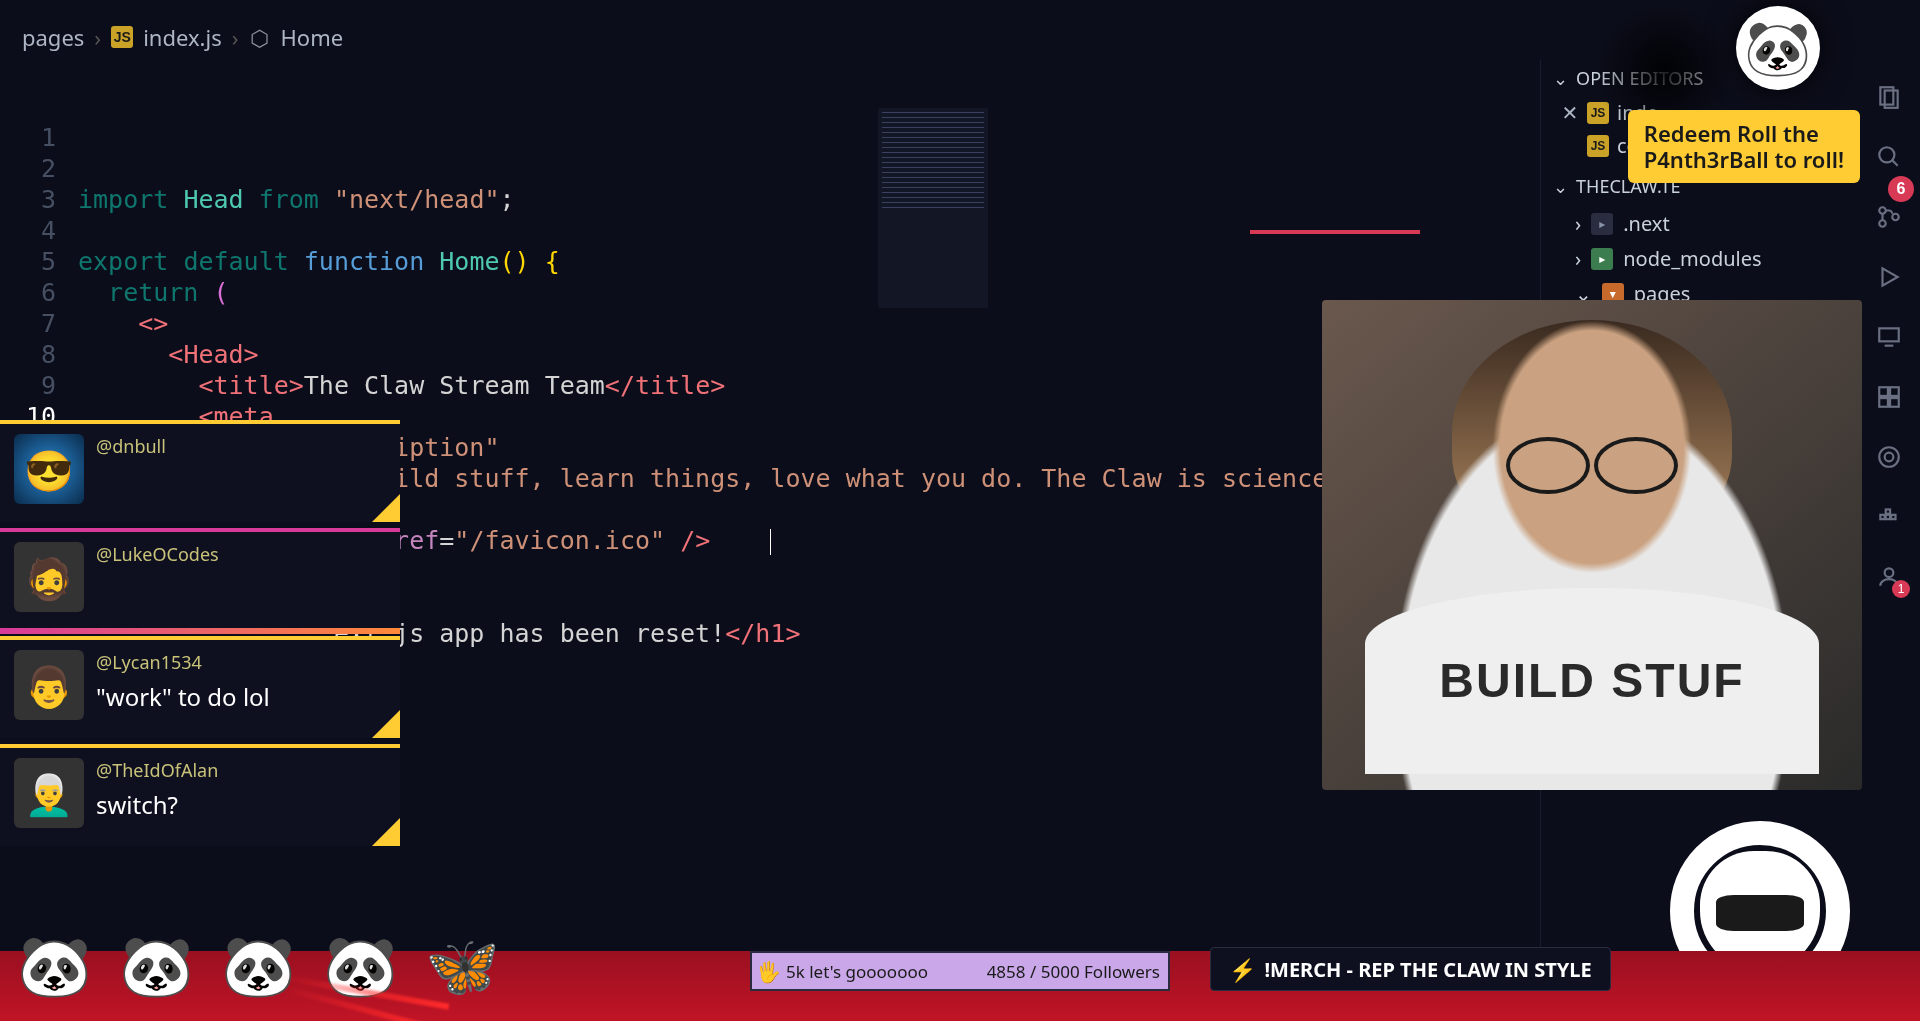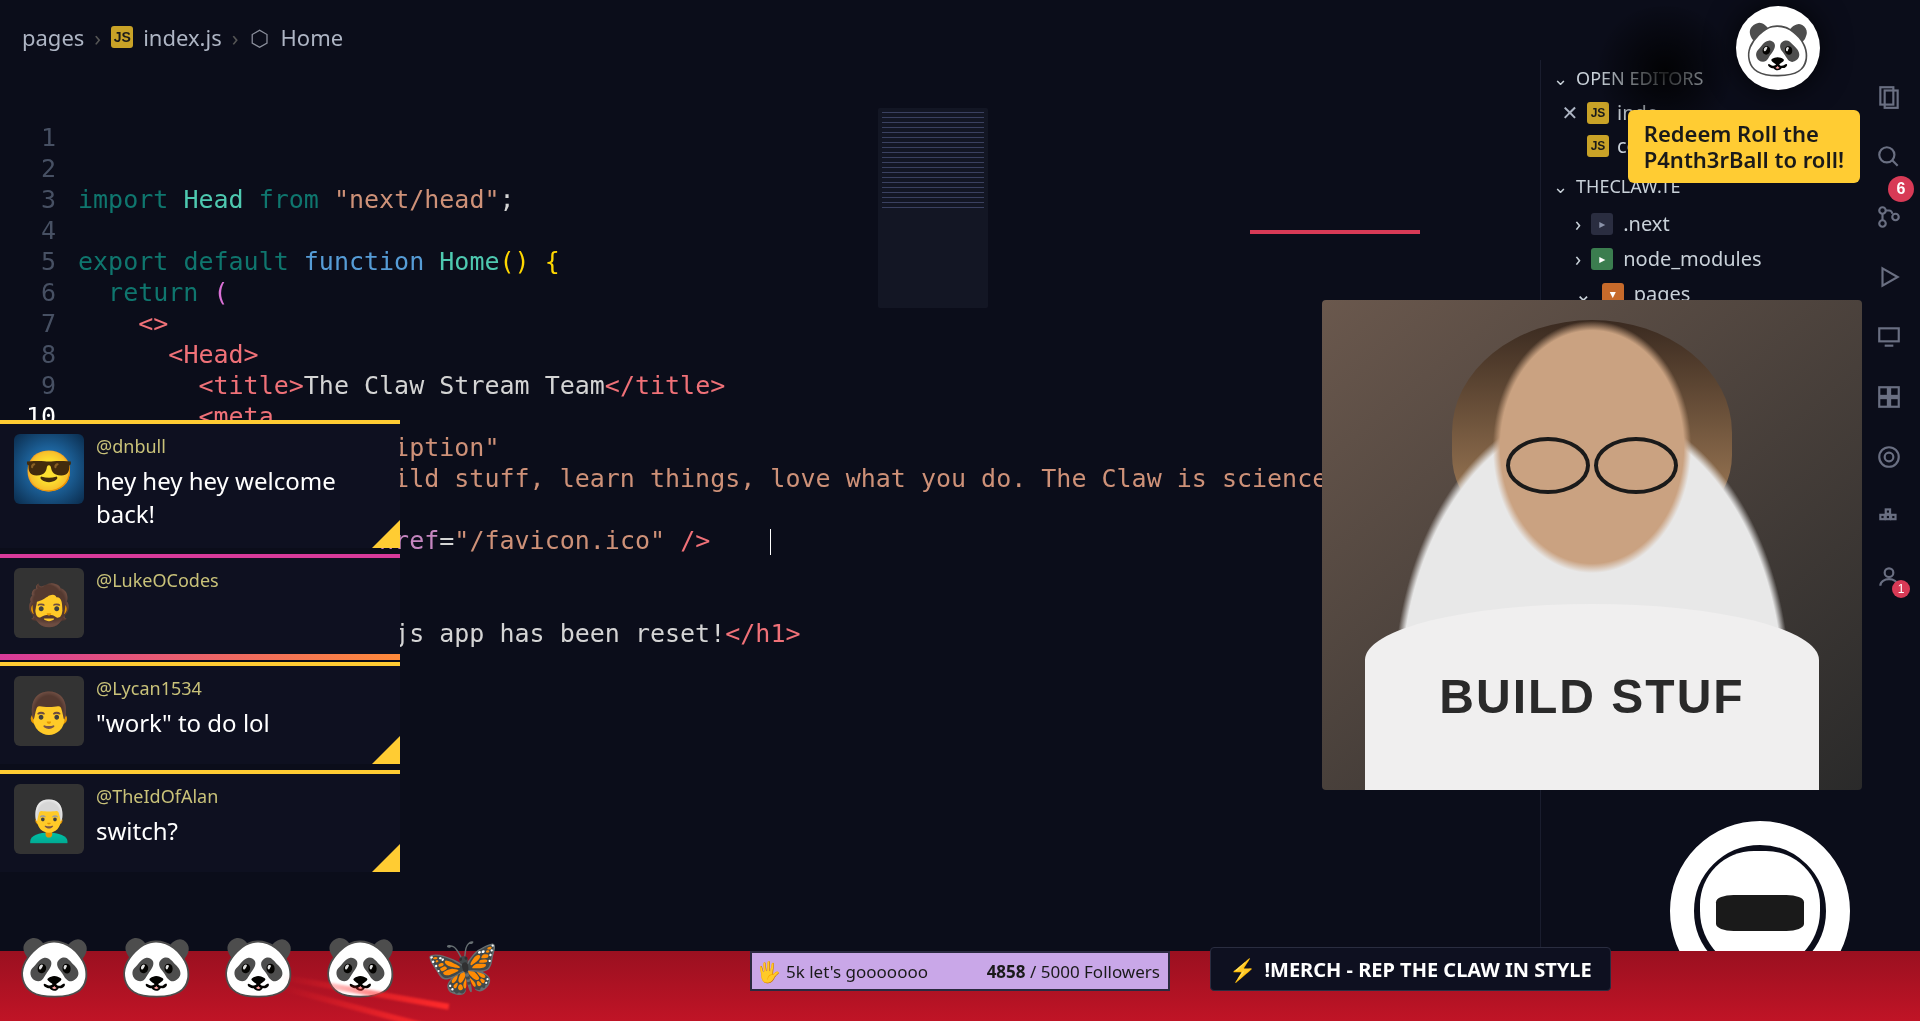--- a/index.html
+++ b/index.html
@@ -69,21 +69,21 @@
 .shadow-blob{position:absolute;right:180px;top:6px;width:150px;height:130px;border-radius:50%;background:radial-gradient(circle,rgba(0,0,0,.85),rgba(0,0,0,0) 70%)}
 .redline{position:absolute;right:500px;top:230px;width:170px;height:4px;background:#d83a56}
 
 
 .cam{position:absolute;right:58px;top:300px;width:540px;height:490px;background:linear-gradient(140deg,#6a584d,#2a2a2a);border-radius:4px;overflow:hidden}
 .cam .person{position:absolute;inset:0;background:radial-gradient(ellipse at 50% 30%,#caa281 0 24%,transparent 26%),radial-gradient(ellipse at 50% 80%,#e8e8e8 0 50%,transparent 52%)}
 .cam .hair{position:absolute;left:24%;top:4%;width:52%;height:46%;background:linear-gradient(#3a2a20,#b0885f);border-radius:50% 50% 40% 40%}
 .cam .glasses{position:absolute;left:34%;top:28%;width:32%;height:10%}
 .cam .glasses::before,.cam .glasses::after{content:"";position:absolute;width:44%;height:100%;border:4px solid #1a1a1a;border-radius:50%}
 .cam .glasses::after{right:0}
-.cam .shirt{position:absolute;left:8%;bottom:0;right:8%;height:38%;background:#f0efef;border-radius:50% 50% 0 0/30% 30% 0 0;display:flex;align-items:center;justify-content:center;font-family:Impact,sans-serif;font-weight:900;font-size:48px;color:#2a2a2a;letter-spacing:2px}
+.cam .shirt{position:absolute;left:8%;bottom:16px;right:8%;height:38%;background:#f0efef;border-radius:50% 50% 0 0/30% 30% 0 0;display:flex;align-items:center;justify-content:center;font-family:Impact,sans-serif;font-weight:900;font-size:48px;color:#2a2a2a;letter-spacing:2px}
 
 .logo-ov{position:absolute;right:60px;bottom:10px;width:200px;height:200px}
 .logo-ov .ring{position:absolute;inset:10px;border:24px solid #fff;border-radius:50%}
 .logo-ov .txt{position:absolute;inset:0;display:flex;align-items:flex-end;justify-content:center;color:#fff;font-family:Impact,sans-serif;font-size:20px;letter-spacing:2px;padding-bottom:2px}
 .logo-ov .head{position:absolute;inset:40px;background:#fff;border-radius:45% 45% 50% 50%}
 .logo-ov .shades{position:absolute;left:28%;top:42%;width:44%;height:18%;background:#1a1a1a;border-radius:20%}
 
 
 .chat{position:absolute;left:0;top:420px;width:400px;font-family:system-ui,sans-serif}
 .chat-msg{position:relative;display:flex;gap:12px;background:#0e1020;border-top:4px solid #ffcc33;margin-bottom:6px;padding:10px 14px 18px}
@@ -98,21 +98,21 @@
 
 .emotes{position:absolute;left:0;bottom:0;right:0;height:70px;background:linear-gradient(#9a1020,#c01426);display:flex;align-items:center;padding-left:10px;gap:12px}
 .emote{width:90px;height:90px;display:flex;align-items:center;justify-content:center;font-size:60px;transform:translateY(-20px)}
 .laser{position:absolute;left:280px;bottom:8px;width:170px;height:6px;background:linear-gradient(90deg,rgba(255,0,0,0),#ff2a2a);transform:rotate(15deg);filter:blur(1px)}
 .laser.l2{bottom:26px;transform:rotate(10deg)}
 
 
 .goal{position:absolute;left:50%;bottom:30px;transform:translateX(-50%);width:420px;height:40px;background:#c9a7e8;border:2px solid #2a2a40;display:flex;align-items:center;font-family:system-ui,sans-serif;font-size:17px;color:#1a1a1a}
 .goal .icon{width:34px;text-align:center;font-size:20px}
 .goal .lbl{flex:1}
-.goal .cnt b{font-weight:700}
+.goal .cnt b{font-weight:400}
 .goal .cnt{padding-right:8px}
 
 .merch{position:absolute;left:1210px;bottom:30px;background:#0e1020;border:1px solid #2a2d40;color:#fff;display:flex;align-items:center;padding:6px 18px;font-family:system-ui,sans-serif;font-size:20px;font-weight:700;border-radius:4px;gap:8px}
 .merch .bolt{color:#ffd700;font-size:22px}
 </style>
 </head>
 <body>
 
 <div class="app">
 
@@ -305,21 +305,20 @@
     <div class="head"></div>
     <div class="shades"></div>
     <div class="txt">WHITEP4NTH3R</div>
   </div>
 
   <div class="chat">
     <div class="chat-msg">
       <div class="avatar av1">😎</div>
       <div class="chat-body">
         <div class="u">@dnbull</div>
-        <div class="m">hey hey hey welcome back!</div>
       </div>
       <div class="corner"></div>
     </div>
     <div class="chat-msg alt">
       <div class="avatar">🧔</div>
       <div class="chat-body">
         <div class="u">@LukeOCodes</div>
       </div>
     </div>
     <div class="chat-msg">

